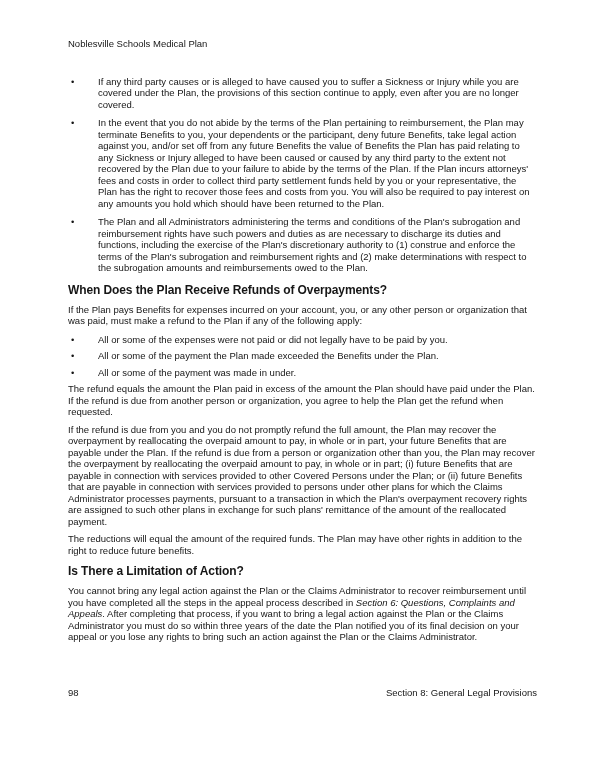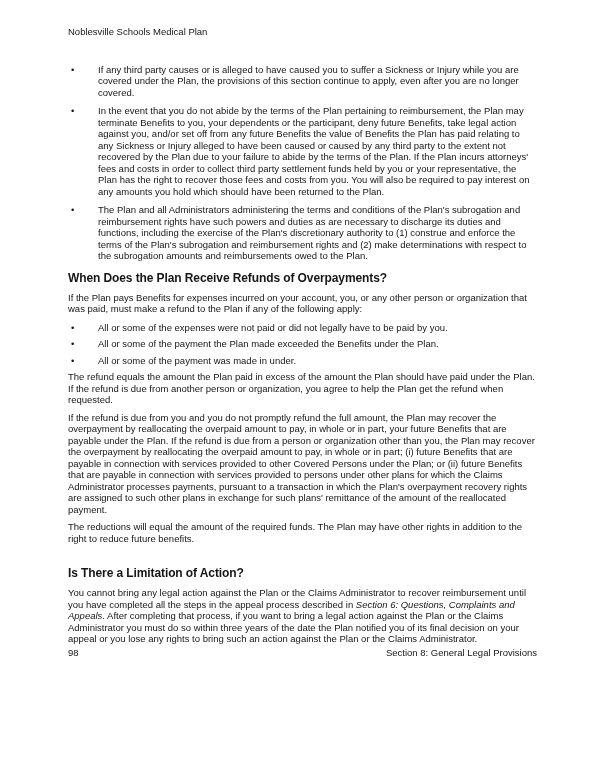--- a/index.html
+++ b/index.html
@@ -18,21 +18,21 @@
   }
   .content {
     position: absolute;
     left: 68px;
     top: 0;
     width: 469px;
     font-size: 9.5px;
     line-height: 11.5px;
   }
   .doc-header {
-    padding-top: 26px;
+    padding-top: 38px;
     margin: 0 0 26px 0;
   }
   ul.bullets {
     list-style: none;
     margin: 0;
     padding: 0;
   }
   ul.bullets li {
     display: flex;
     margin: 0 0 7px 0;
@@ -53,32 +53,32 @@
     margin-top: 7px;
   }
   h1 {
     font-size: 12px;
     line-height: 17px;
     font-weight: bold;
     margin: 8px 0 5px 0;
     letter-spacing: -0.1px;
   }
   h1.h2 {
-    margin-top: 21px;
+    margin-top: 7px;
   }
   p {
     margin: 0 0 6px 0;
   }
   .italic-ref {
     font-style: italic;
   }
   .doc-footer {
     position: absolute;
     left: 68px;
-    top: 647px;
+    top: 687px;
     width: 469px;
     display: flex;
     justify-content: space-between;
     font-size: 9.5px;
     line-height: 11.5px;
   }
 </style>
 </head>
 <body>
 

